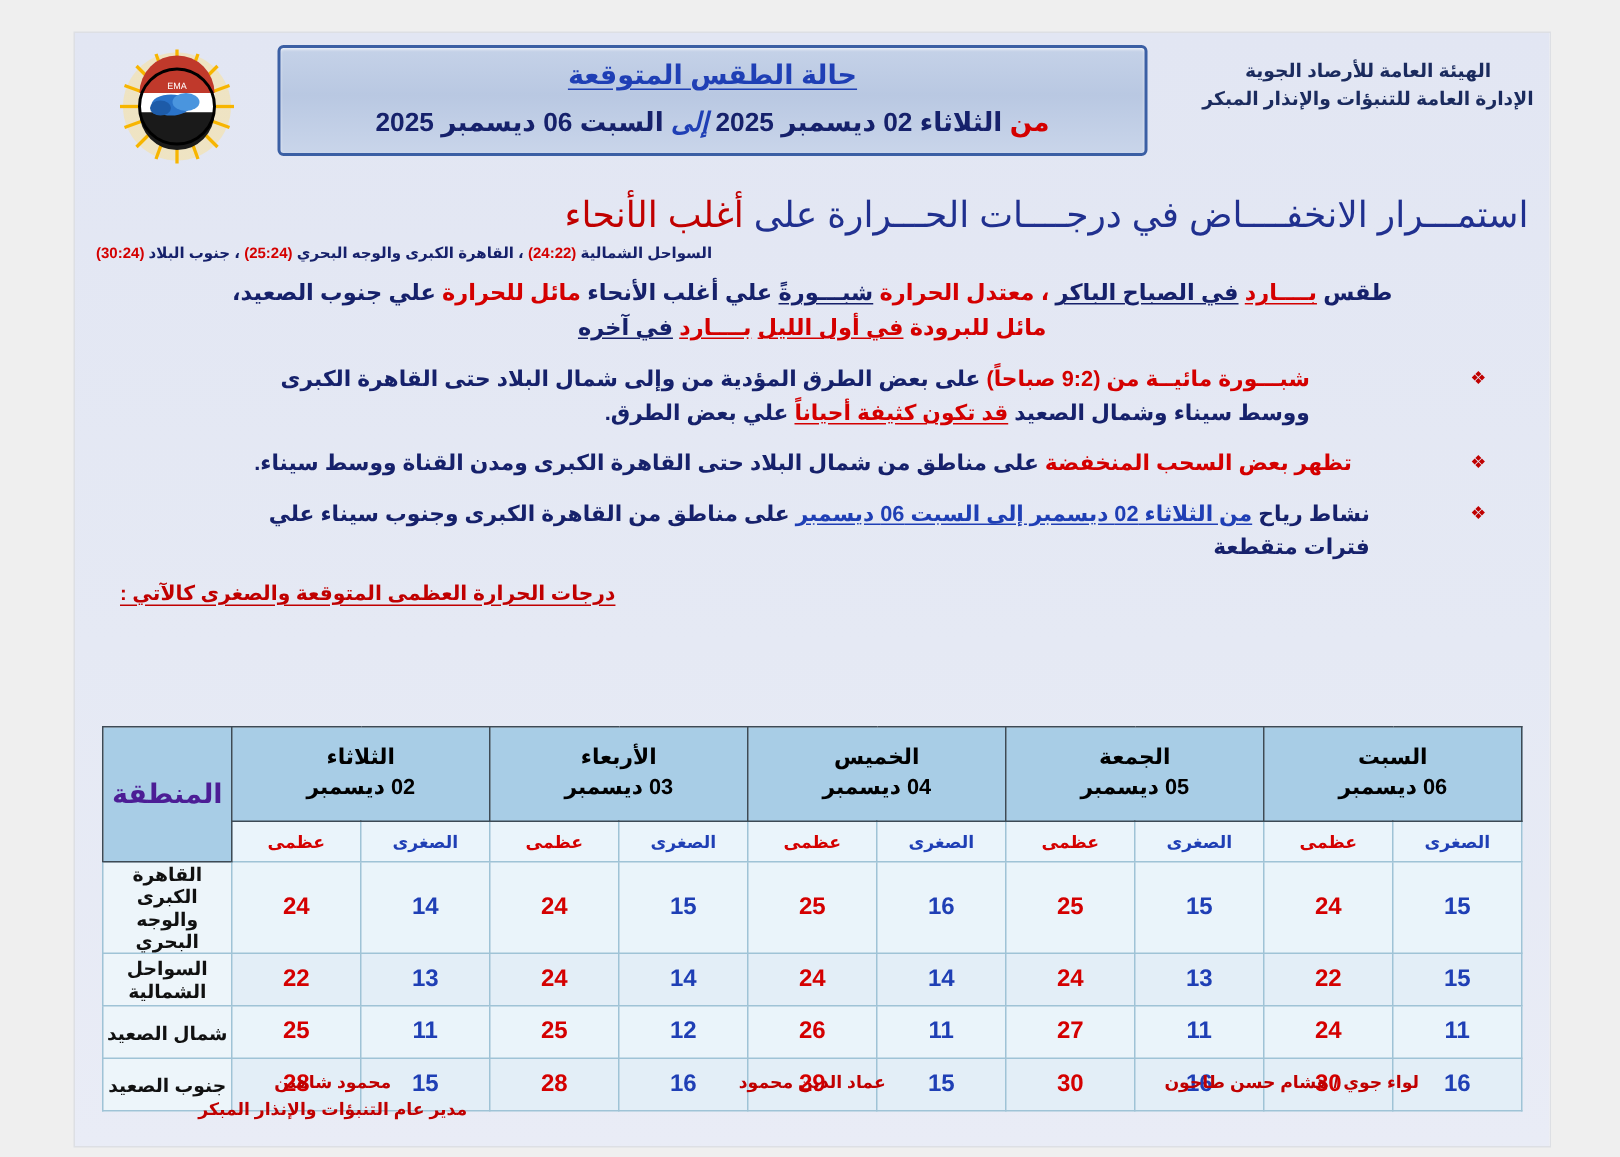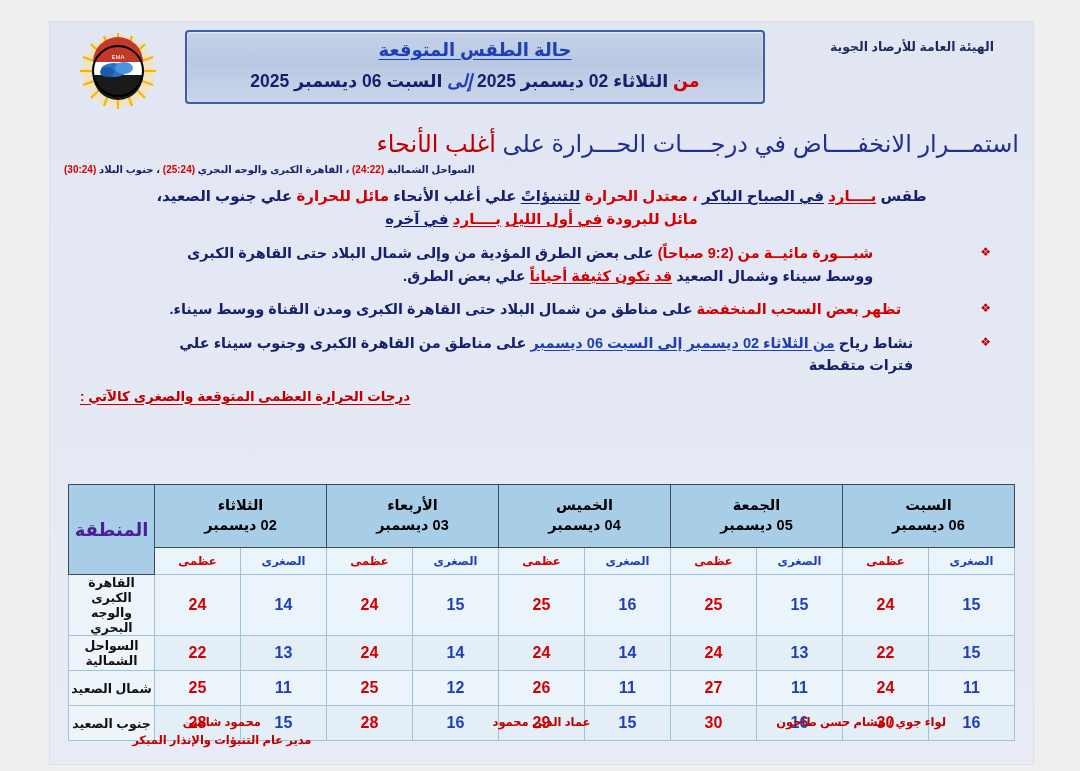--- a/index.html
+++ b/index.html
@@ -294,20 +294,21 @@
         <div class="title-sub">
           <span class="red">من</span>
           <span>الثلاثاء 02 ديسمبر 2025</span>
           <span class="blue">إلى</span>
           <span>السبت 06 ديسمبر 2025</span>
         </div>
       </div>
 
       <div class="org-block">
         <div>الهيئة العامة للأرصاد الجوية</div>
+        <div>الإدارة العامة للتنبؤات والإنذار المبكر</div>
       </div>
     </div>
 
     <div class="body-text">
 
       <div class="headline">
         <span class="em">استمـــرار الانخفــــاض في درجــــات الحـــرارة  على</span>
         <span class="tail">أغلب الأنحاء</span>
       </div>
 
@@ -319,21 +320,21 @@
         <span class="red">(25:24)</span>
         <span>، جنوب البلاد</span>
         <span class="red">(30:24)</span>
       </div>
 
       <div class="para">
         <span>طقس</span>
         <span class="red u">بــــارد</span>
         <span class="u">في الصباح الباكر</span>
         <span class="red">، معتدل الحرارة</span>
-        <span class="u">للتنبؤاتً</span>
+        <span class="u">شبـــورةً</span>
         <span> علي أغلب الأنحاء</span>
         <span class="red">مائل للحرارة</span>
         <span>علي جنوب الصعيد،</span>
         <span class="red">مائل للبرودة</span>
         <span class="red u">في أول الليل</span>
         <span class="red u">بــــارد</span>
         <span class="u">في آخره</span>
       </div>
 
       <div class="bullets">

